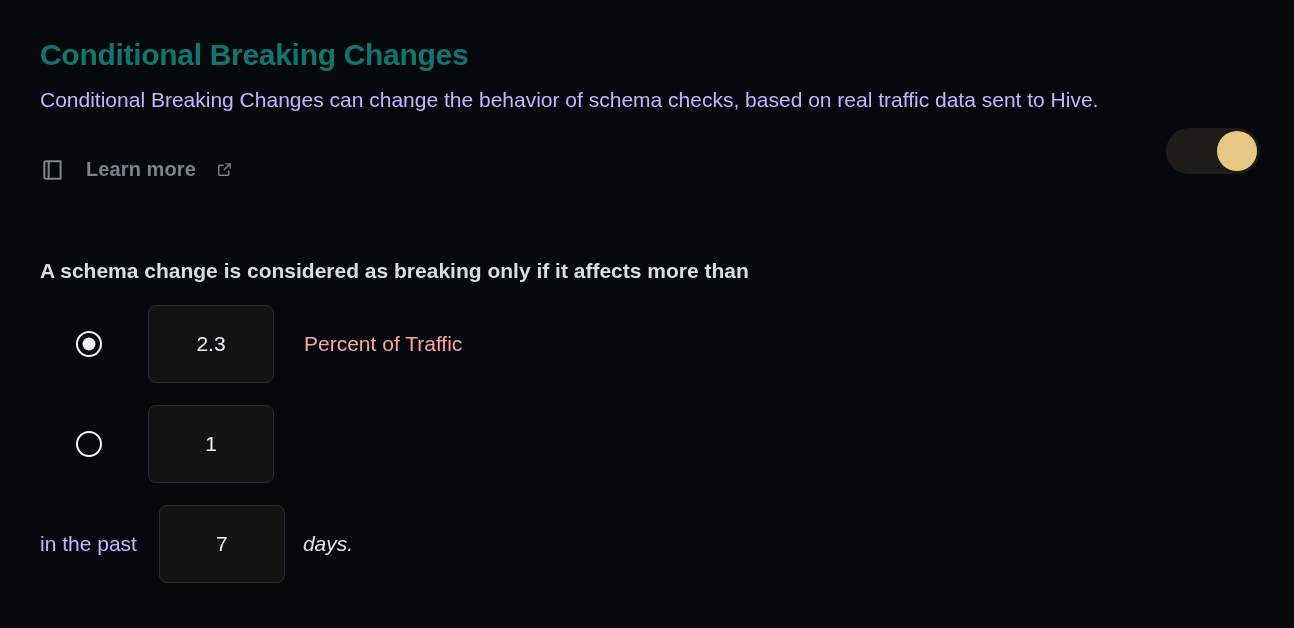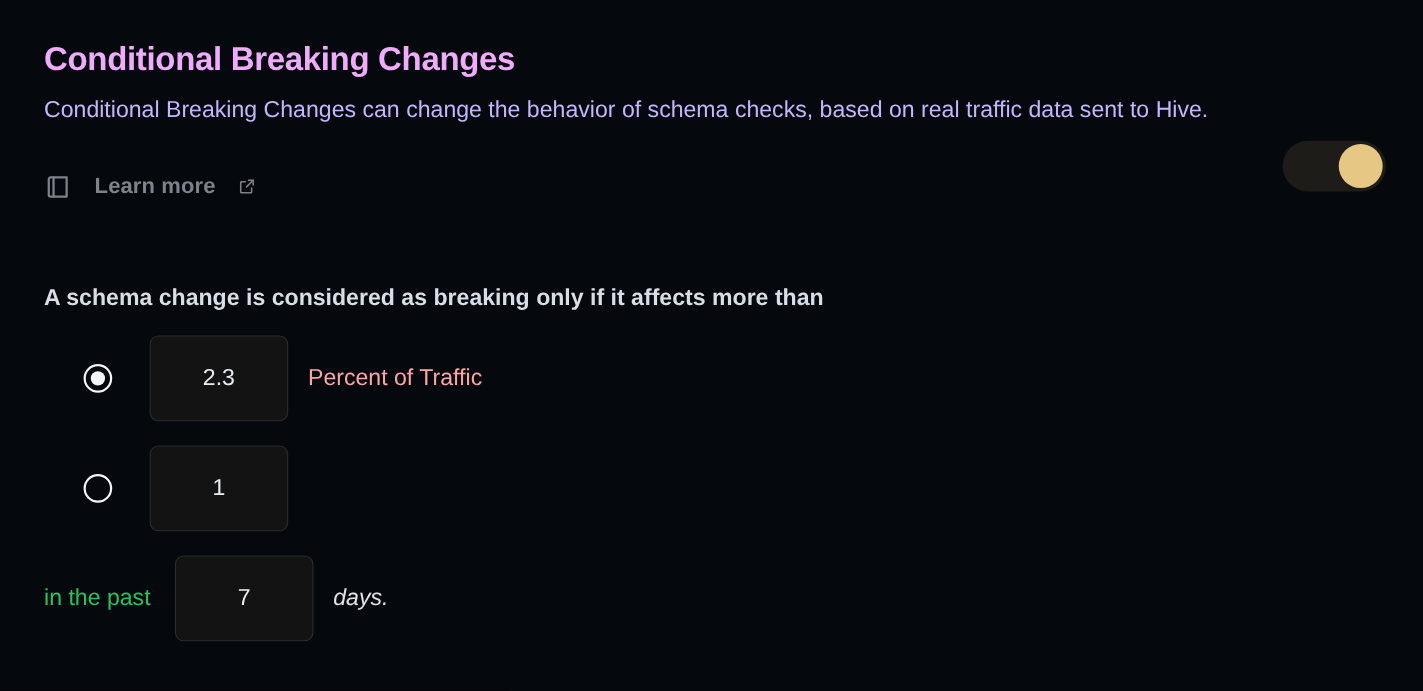--- a/index.html
+++ b/index.html
@@ -19,21 +19,21 @@
     position: relative;
     width: 1294px;
     height: 628px;
     background: #05080d;
     padding: 38px 40px 0 40px;
   }
   .title {
     font-size: 30px;
     font-weight: 700;
     letter-spacing: -0.3px;
-    color: #f0abfc;
+    color: #0f766e;
     margin: 0 0 14px 0;
     line-height: 1.1;
   }
   .description {
     font-size: 21px;
     line-height: 1.42;
     color: #c4b5fd;
     max-width: 1090px;
     margin: 0;
     font-weight: 400;
@@ -77,21 +77,21 @@
   .statement {
     margin-top: 76px;
     font-size: 21px;
     color: #d8dee6;
     font-weight: 700;
   }
   .option-row {
     display: flex;
     align-items: center;
     margin-top: 22px;
-    gap: 0;
+    gap: 12px;
   }
   .radio {
     width: 26px;
     height: 26px;
     border-radius: 50%;
     border: 2.5px solid #f2f4f7;
     margin-left: 36px;
     margin-right: 34px;
     position: relative;
     background: transparent;
@@ -126,21 +126,21 @@
     color: #fca5a5;
     margin-left: 18px;
   }
   .past-row {
     display: flex;
     align-items: center;
     margin-top: 22px;
   }
   .past-text {
     font-size: 21px;
-    color: #22c55e;
+    color: #c4b5fd;
   }
   .past-row .num-input {
     margin-left: 22px;
   }
   .days-text {
     font-size: 21px;
     color: #dfe4ea;
     margin-left: 18px;
     font-style: italic;
   }

